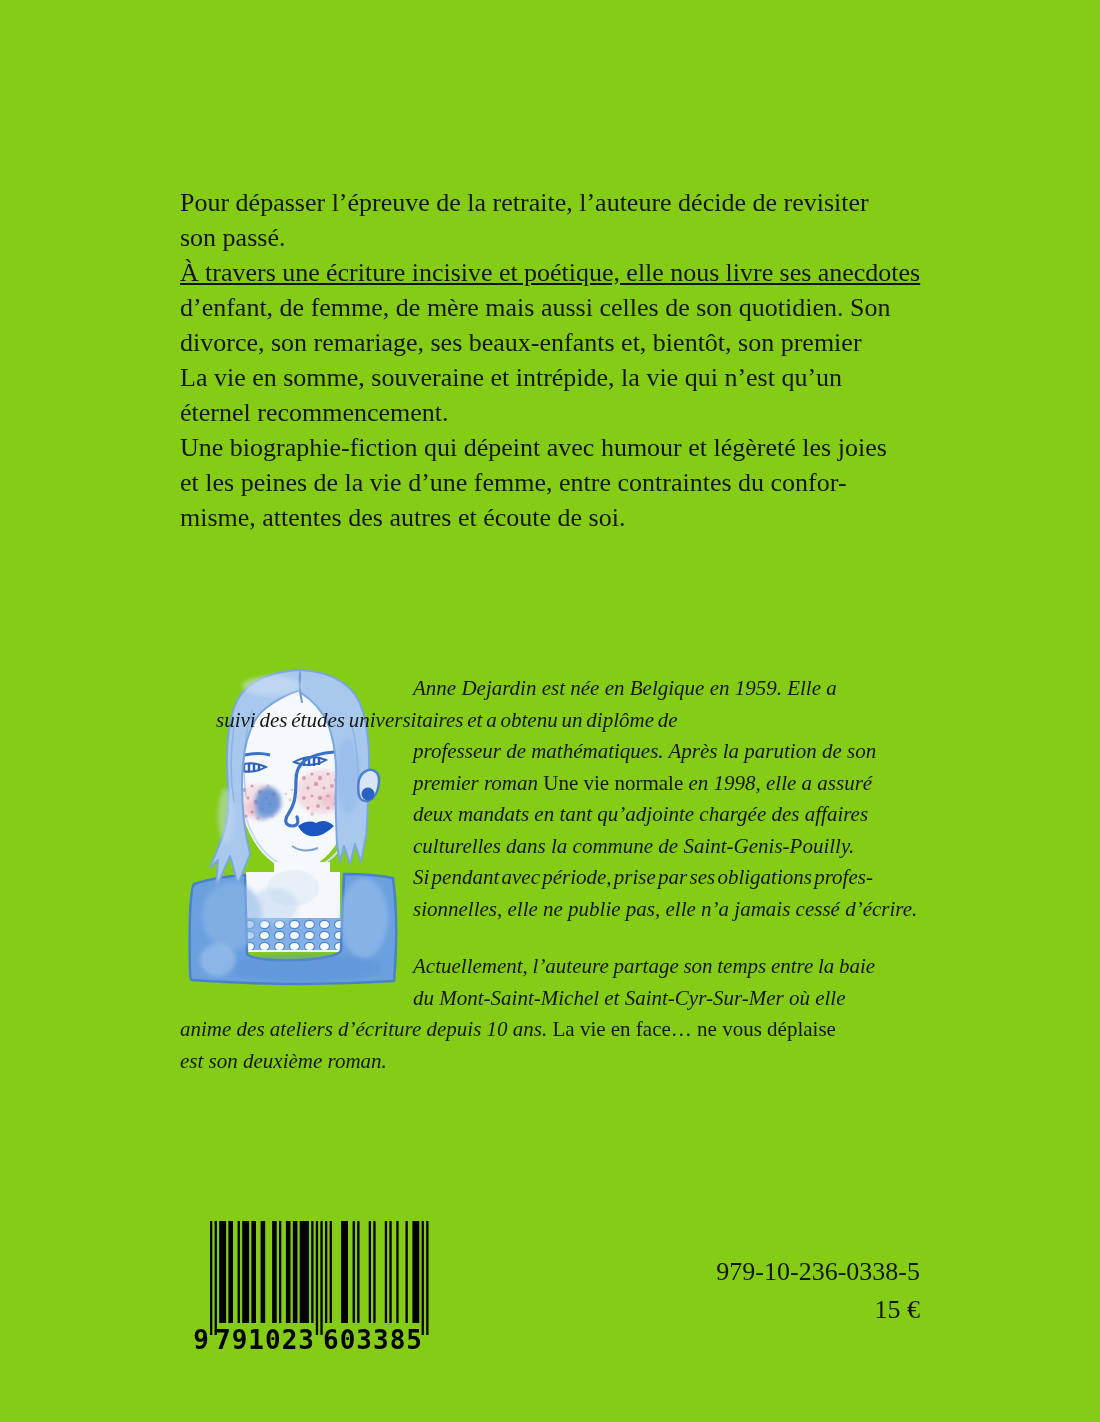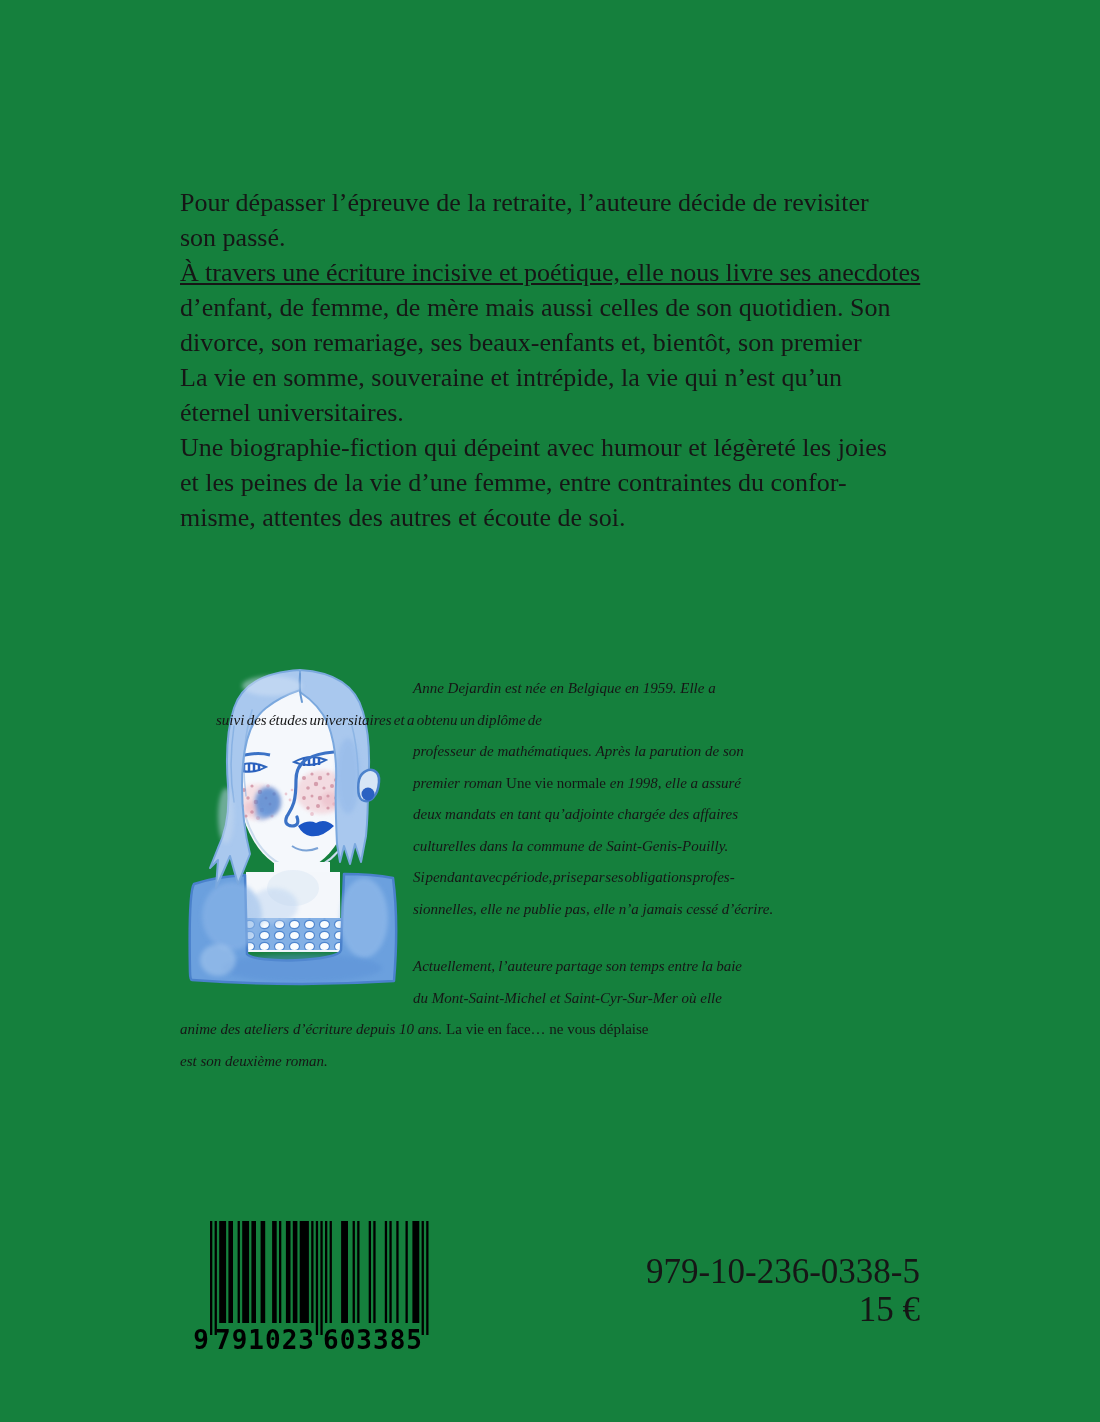--- a/index.html
+++ b/index.html
@@ -1,57 +1,57 @@
 <!DOCTYPE html>
 <html><head>
 <meta charset="utf-8">
 <style>
   html,body { margin:0; padding:0; background:#ffffff; }
   .page {
-    position:relative; width:1100px; height:1422px; background:#15803d;
+    position:relative; width:1100px; height:1422px; background:#84cc16;
     font-family:"Liberation Serif", serif; color:#161616; overflow:hidden;
   }
   .blurb {
     position:absolute; left:180px; top:185px; width:740px;
     font-size:26px; line-height:35px;
   }
   .jline { white-space:nowrap; }
   .bio {
     position:absolute; left:180px; top:673px; width:740px;
-    font-size:15px; line-height:31.5px;
+    font-size:21px; line-height:31.5px;
   }
   .bio .it { font-style:italic; }
   .bio .rm { font-style:normal; }
   .bio-para + .bio-para { margin-top:26px; }
   .jline.beside { margin-left:233px; }
   .illustration { position:absolute; left:182px; top:666px; width:226px; height:326px; }
   .barcode { position:absolute; left:184px; top:1221px; }
   .barcode rect { fill:#000; }
   .barcode text {
     font-family:"DejaVu Sans Mono", monospace; font-weight:bold;
     font-size:26px; fill:#000;
   }
   .footer-right {
     position:absolute; right:180px; top:1253px; width:420px;
-    text-align:right; font-size:35px; line-height:38px;
+    text-align:right; font-size:26px; line-height:38px;
   }
 </style>
 </head>
 <body>
 
 <div class="page">
 
   <div class="blurb">
       <div class="jline">Pour dépasser l’épreuve de la retraite, l’auteure décide de revisiter</div>
       <div class="jline last">son passé.</div>
       <div class="jline" style="word-spacing: -0.18px; text-decoration: underline;">À travers une écriture incisive et poétique, elle nous livre ses anecdotes</div>
       <div class="jline">d’enfant, de femme, de mère mais aussi celles de son quotidien. Son</div>
       <div class="jline">divorce, son remariage, ses beaux-enfants et, bientôt, son premier</div>
       <div class="jline">La vie en somme, souveraine et intrépide, la vie qui n’est qu’un</div>
-      <div class="jline last">éternel universitaires.</div>
+      <div class="jline last">éternel recommencement.</div>
       <div class="jline">Une biographie-fiction qui dépeint avec humour et légèreté les joies</div>
       <div class="jline">et les peines de la vie d’une femme, entre contraintes du confor-</div>
       <div class="jline last">misme, attentes des autres et écoute de soi.</div>
     </div>
 
   <svg class="illustration" viewBox="0 0 226 326" xmlns="http://www.w3.org/2000/svg">
     <defs>
       <filter id="wb" x="-40%" y="-40%" width="180%" height="180%">
         <feGaussianBlur stdDeviation="2.2"></feGaussianBlur>
       </filter>

